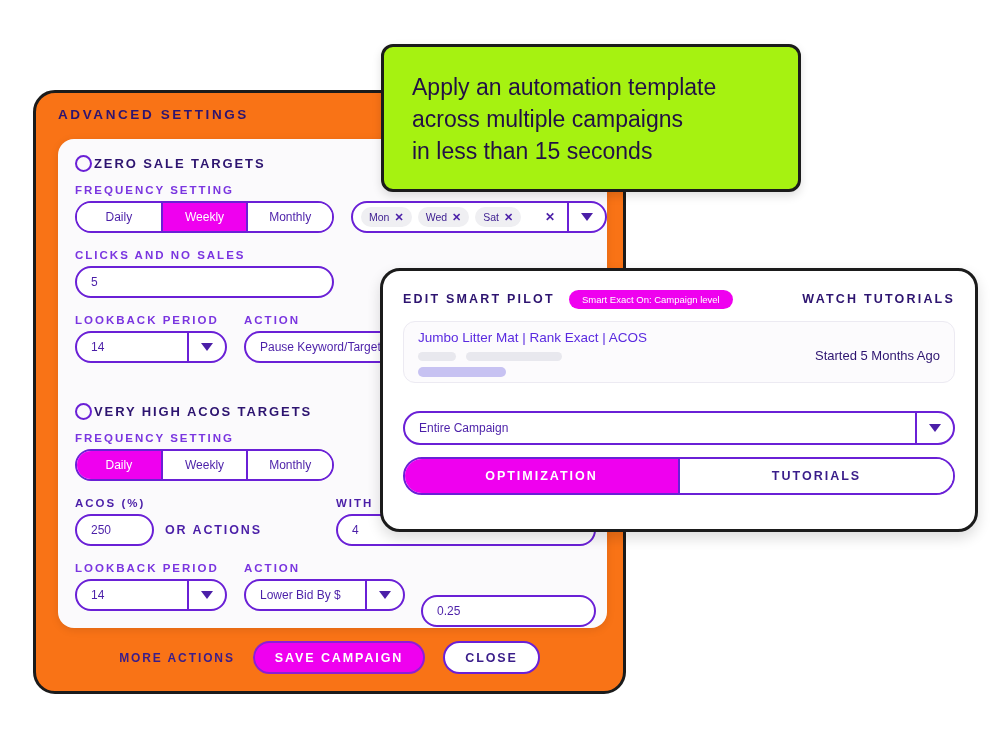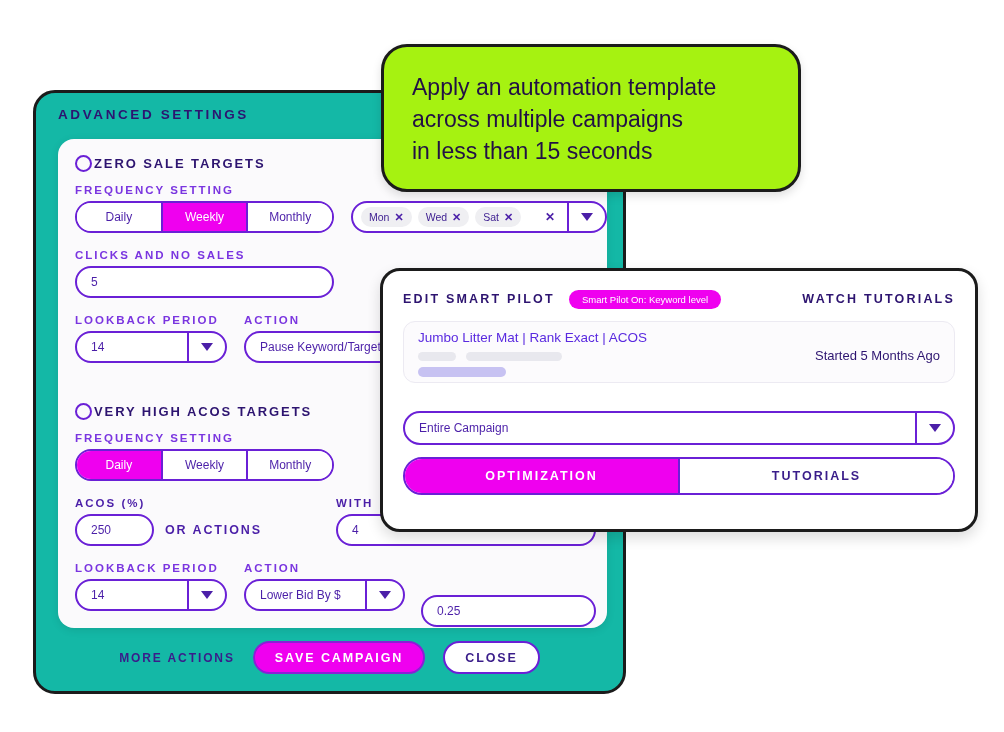--- a/index.html
+++ b/index.html
@@ -8,21 +8,21 @@
     background:#ffffff;
     font-family:"Liberation Sans", sans-serif;
     overflow:hidden;
     position:relative;
   }
   .stage{position:absolute;inset:0;}
 
   
   .adv-card{
     position:absolute;left:33px;top:90px;width:593px;height:604px;
-    background:#14b8a6;
+    background:#f97316;
     border:3px solid #1b1b1b;
     border-radius:22px;
     box-sizing:border-box;
     z-index:1;
   }
   .adv-title{
     position:absolute;left:22px;top:14px;
     font-size:13.5px;font-weight:bold;letter-spacing:2.6px;
     color:#2d1470;
   }
@@ -115,21 +115,21 @@
   .btn-close{
     background:#fff;border:2.4px solid #6a20d6;border-radius:20px;
     color:#3a1d8a;font-size:12.5px;font-weight:bold;letter-spacing:1.9px;
     height:33px;display:flex;align-items:center;padding:0 20px;
     box-sizing:border-box;
   }
 
   
   .callout{
     position:absolute;left:381px;top:44px;width:420px;height:148px;
-    background:#a6f211;border:3px solid #1b1b1b;border-radius:26px;
+    background:#a6f211;border:3px solid #1b1b1b;border-radius:12px;
     box-sizing:border-box;z-index:4;
     box-shadow:0 4px 10px rgba(0,0,0,0.13);
   }
   .callout-text{
     position:absolute;left:28px;top:24px;width:365px;
     font-size:23px;line-height:32px;color:#221045;
   }
   .callout-text div{white-space:nowrap;}
 
   
@@ -297,21 +297,21 @@
     <div class="callout-text">
       <div>Apply an automation template</div>
       <div>across multiple campaigns</div>
       <div>in less than 15 seconds</div>
     </div>
   </div>
 
   <div class="sp-card">
     <div class="sp-head">
       <span class="sp-title">EDIT SMART PILOT</span>
-      <span class="sp-badge">Smart Pilot On: Keyword level</span>
+      <span class="sp-badge">Smart Exact On: Campaign level</span>
       <span class="sp-watch">WATCH TUTORIALS</span>
     </div>
 
     <div class="sp-camp">
       <div class="sp-camp-name">Jumbo Litter Mat | Rank Exact | ACOS</div>
       <div class="ghost g1"></div>
       <div class="ghost g2"></div>
       <div class="ghost g3"></div>
       <div class="sp-started">Started 5 Months Ago</div>
     </div>

